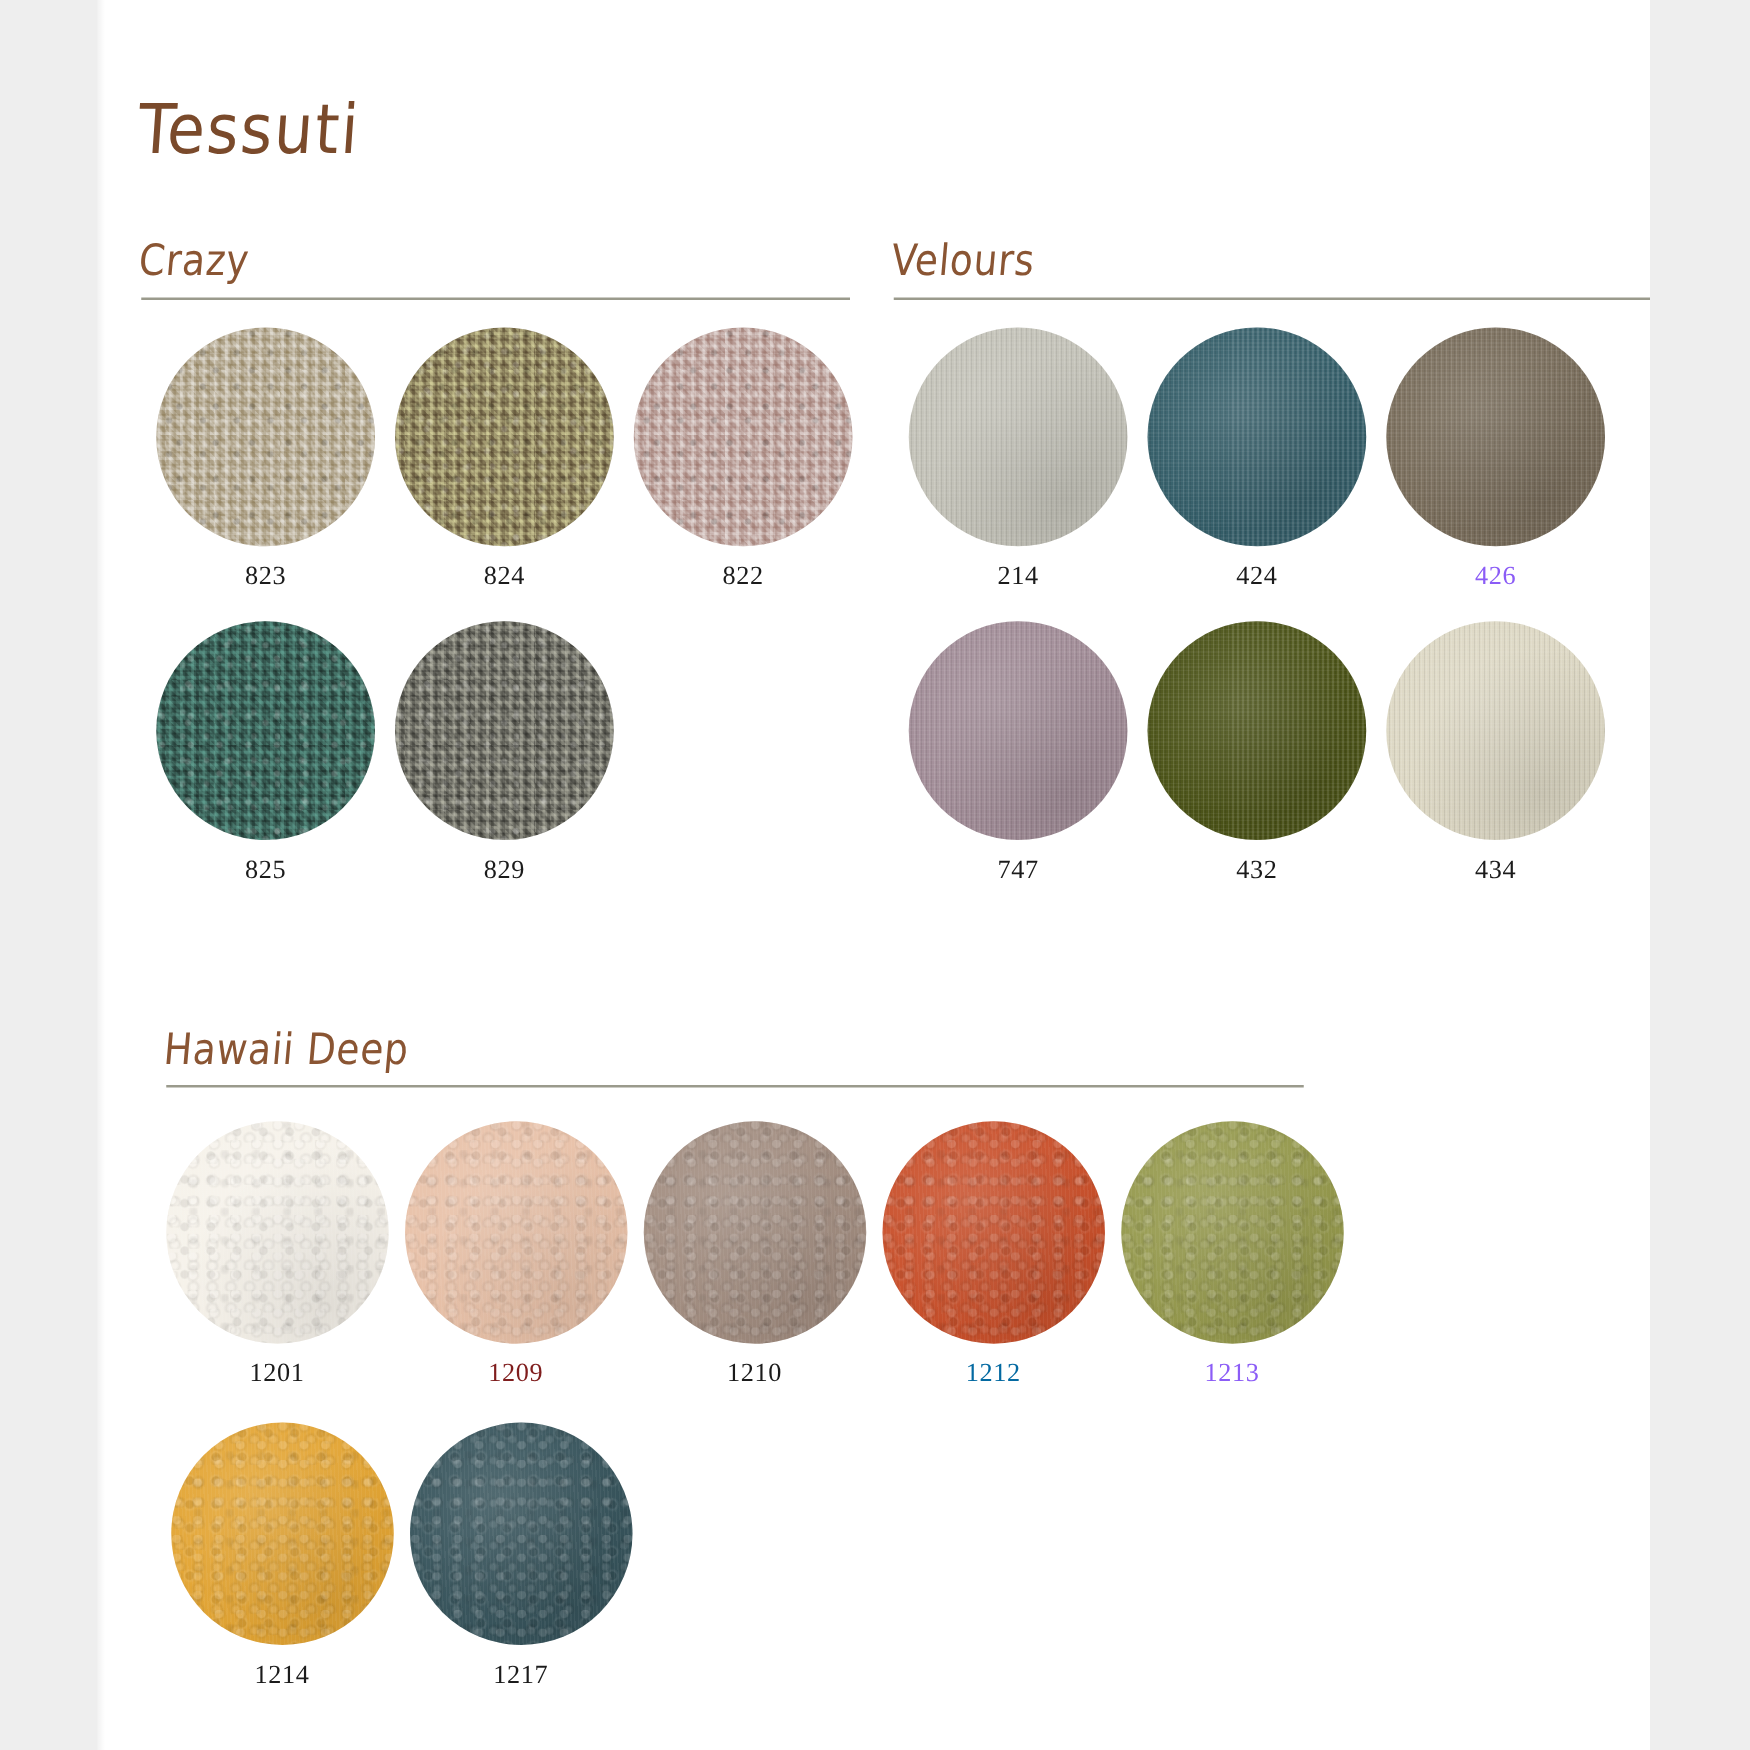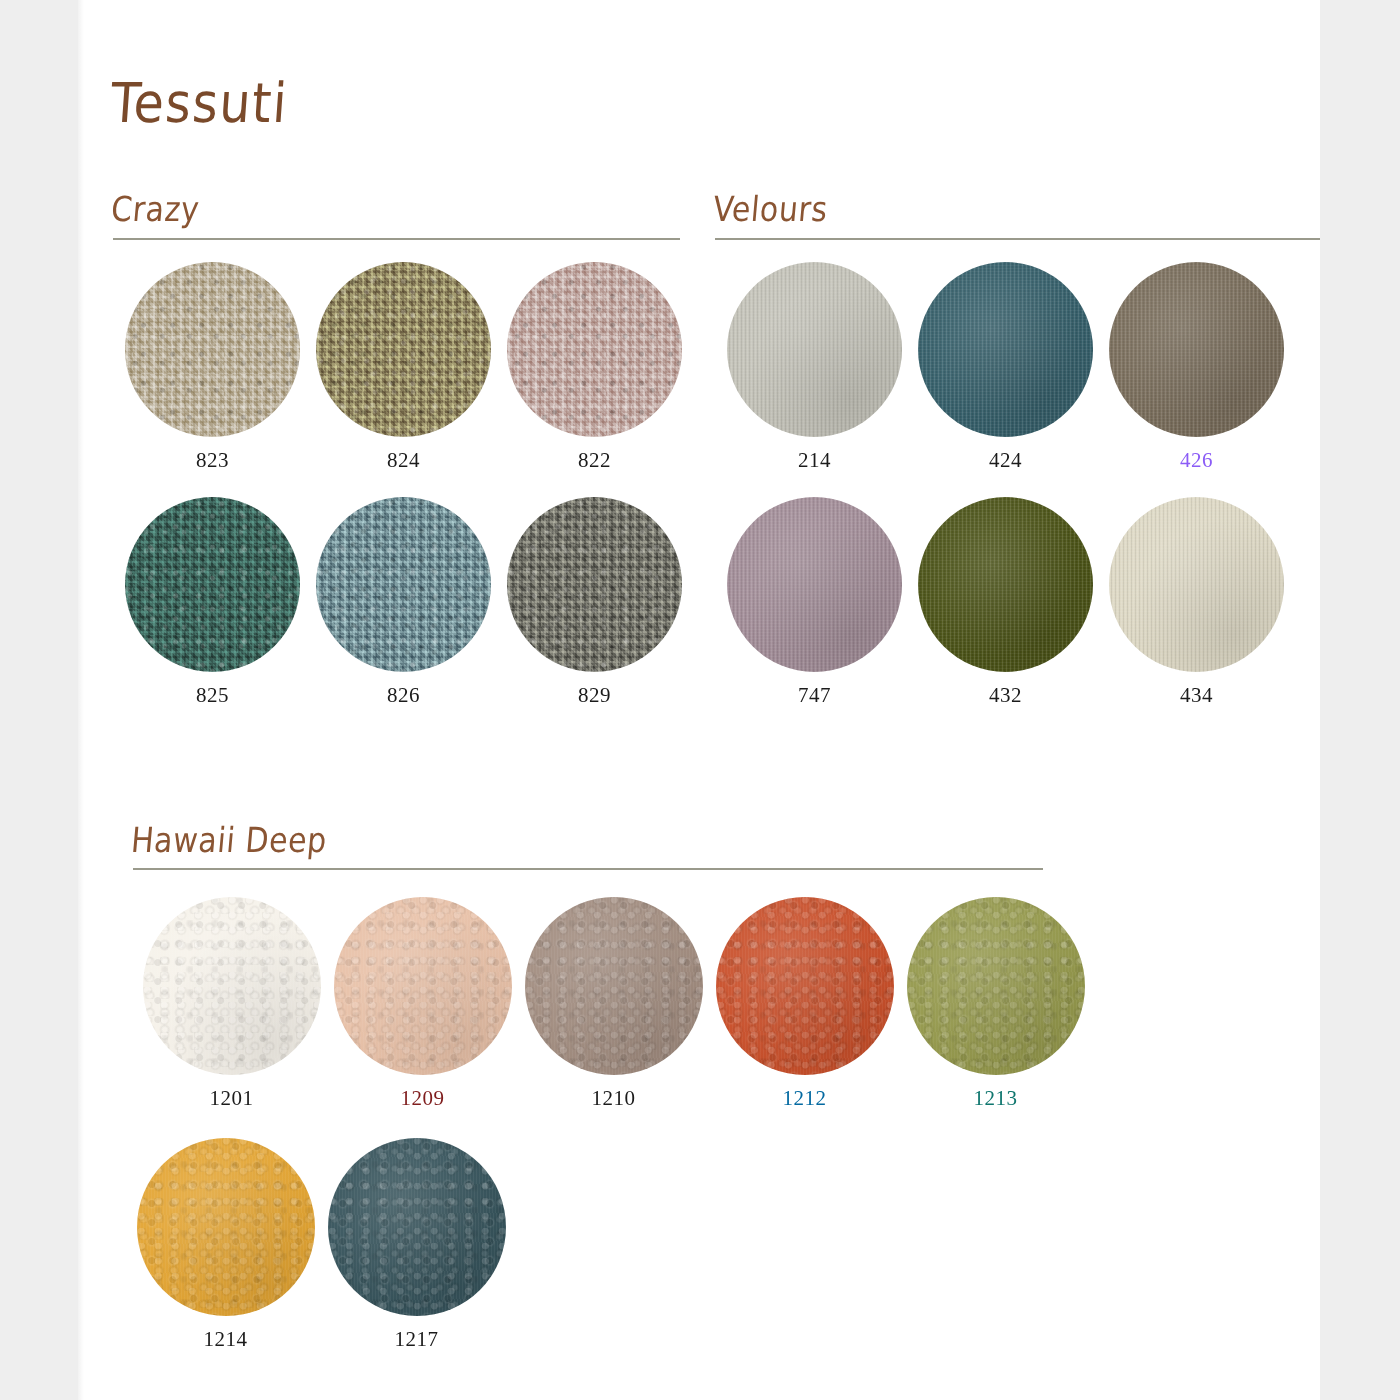--- a/index.html
+++ b/index.html
@@ -210,24 +210,20 @@
       <div class="code" style="color: rgb(27, 27, 27);">822</div>
     </div>
   </div>
 
   <div class="row" style="left:117px; top:497px;">
     <div class="cell">
       <div class="swatch tex-crazy" style="background-color: rgb(59, 98, 89);"></div>
       <div class="code" style="color: rgb(27, 27, 27);">825</div>
     </div>
     <div class="cell">
-      <div class="swatch tex-crazy" style="background-color: rgb(110, 139, 146);"></div>
-      <div class="code" style="color: rgb(27, 27, 27);">826</div>
-    </div>
-    <div class="cell">
       <div class="swatch tex-crazy" style="background-color: rgb(111, 111, 102);"></div>
       <div class="code" style="color: rgb(27, 27, 27);">829</div>
     </div>
   </div>
 
   <div class="group-title" style="left:715px; top:189px;">Velours</div>
   <div class="rule" style="left: 715px; top: 238px; width: 605px; background: rgb(154, 154, 140);"></div>
 
   <div class="row" style="left:719px; top:262px;">
     <div class="cell">
@@ -255,40 +251,40 @@
     </div>
     <div class="cell">
       <div class="swatch tex-velours" style="background-color: rgb(221, 216, 196);"></div>
       <div class="code" style="color: rgb(27, 27, 27);">434</div>
     </div>
   </div>
 
   <div class="group-title" style="left:133px; top:820px;">Hawaii Deep</div>
   <div class="rule" style="left: 133px; top: 868px; width: 910px; background: rgb(154, 154, 140);"></div>
 
-  <div class="row" style="left:136px; top:897px;">
+  <div class="row" style="left:126px; top:897px;">
     <div class="cell">
       <div class="swatch swatch-lg tex-leather" style="background-color: rgb(246, 242, 234);"></div>
       <div class="code" style="color: rgb(27, 27, 27);">1201</div>
     </div>
     <div class="cell">
       <div class="swatch swatch-lg tex-leather" style="background-color: rgb(232, 193, 168);"></div>
       <div class="code" style="color: #7f1d1d; text-align: center;">1209</div>
     </div>
     <div class="cell">
       <div class="swatch swatch-lg tex-leather" style="background-color: rgb(162, 141, 128);"></div>
       <div class="code" style="color: rgb(27, 27, 27);">1210</div>
     </div>
     <div class="cell">
       <div class="swatch swatch-lg tex-leather" style="background-color: rgb(201, 80, 43);"></div>
       <div class="code" style="color: #0369a1;">1212</div>
     </div>
     <div class="cell">
       <div class="swatch swatch-lg tex-leather" style="background-color: rgb(149, 153, 77);"></div>
-      <div class="code" style="color: #0f766e;">1213</div>
+      <div class="code" style="color: #8b5cf6;">1213</div>
     </div>
   </div>
 
   <div class="row" style="left:130px; top:1138px;">
     <div class="cell">
       <div class="swatch swatch-lg tex-leather" style="background-color: rgb(227, 165, 52);"></div>
       <div class="code" style="color: rgb(27, 27, 27);">1214</div>
     </div>
     <div class="cell">
       <div class="swatch swatch-lg tex-leather" style="background-color: rgb(55, 84, 92);"></div>

